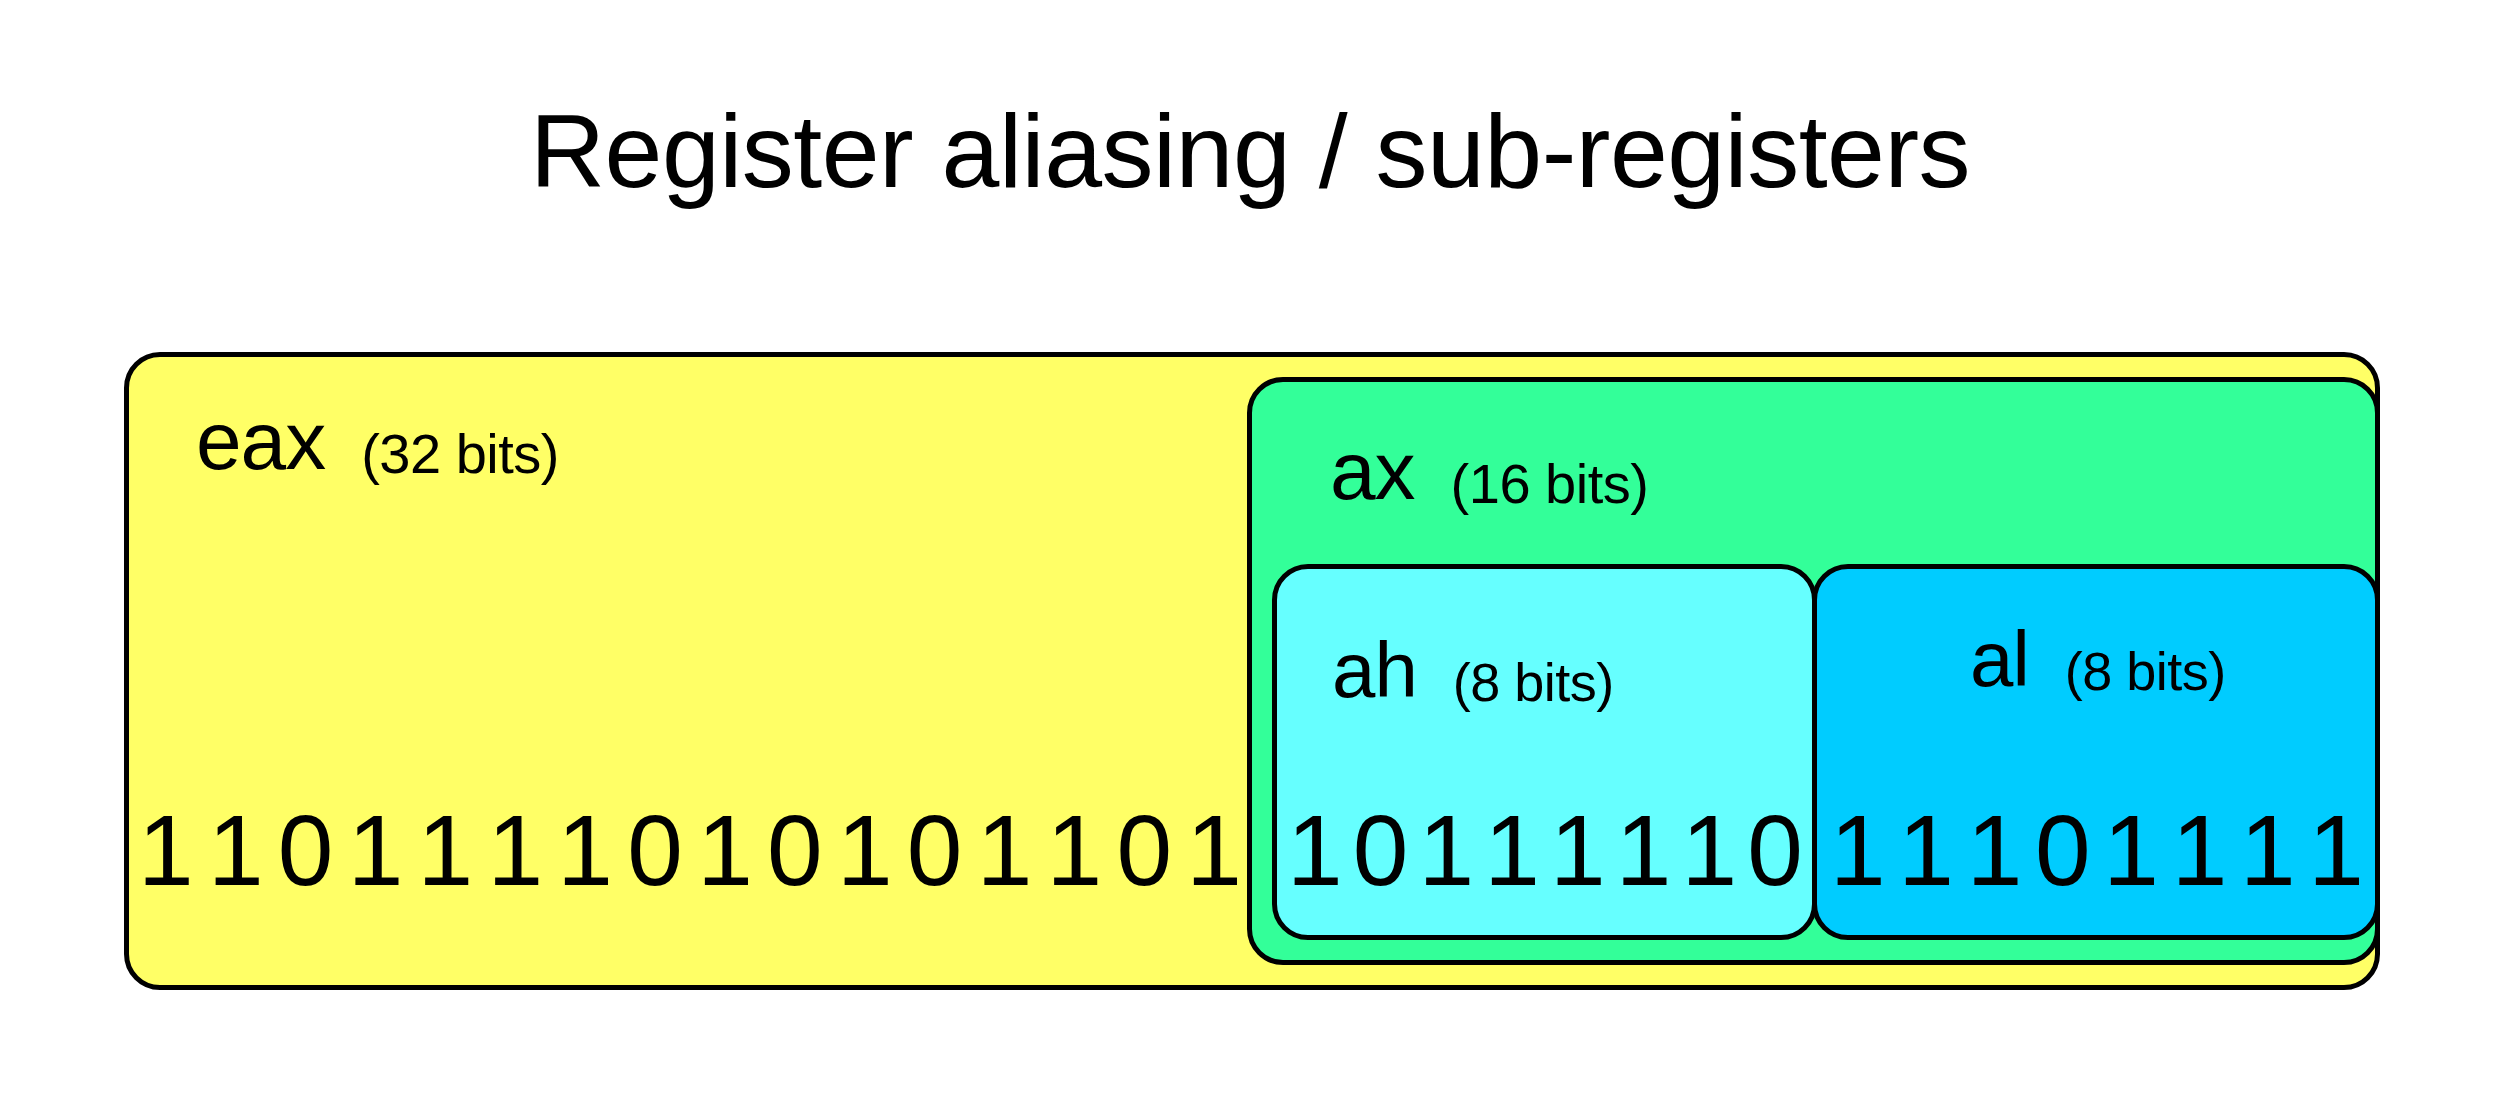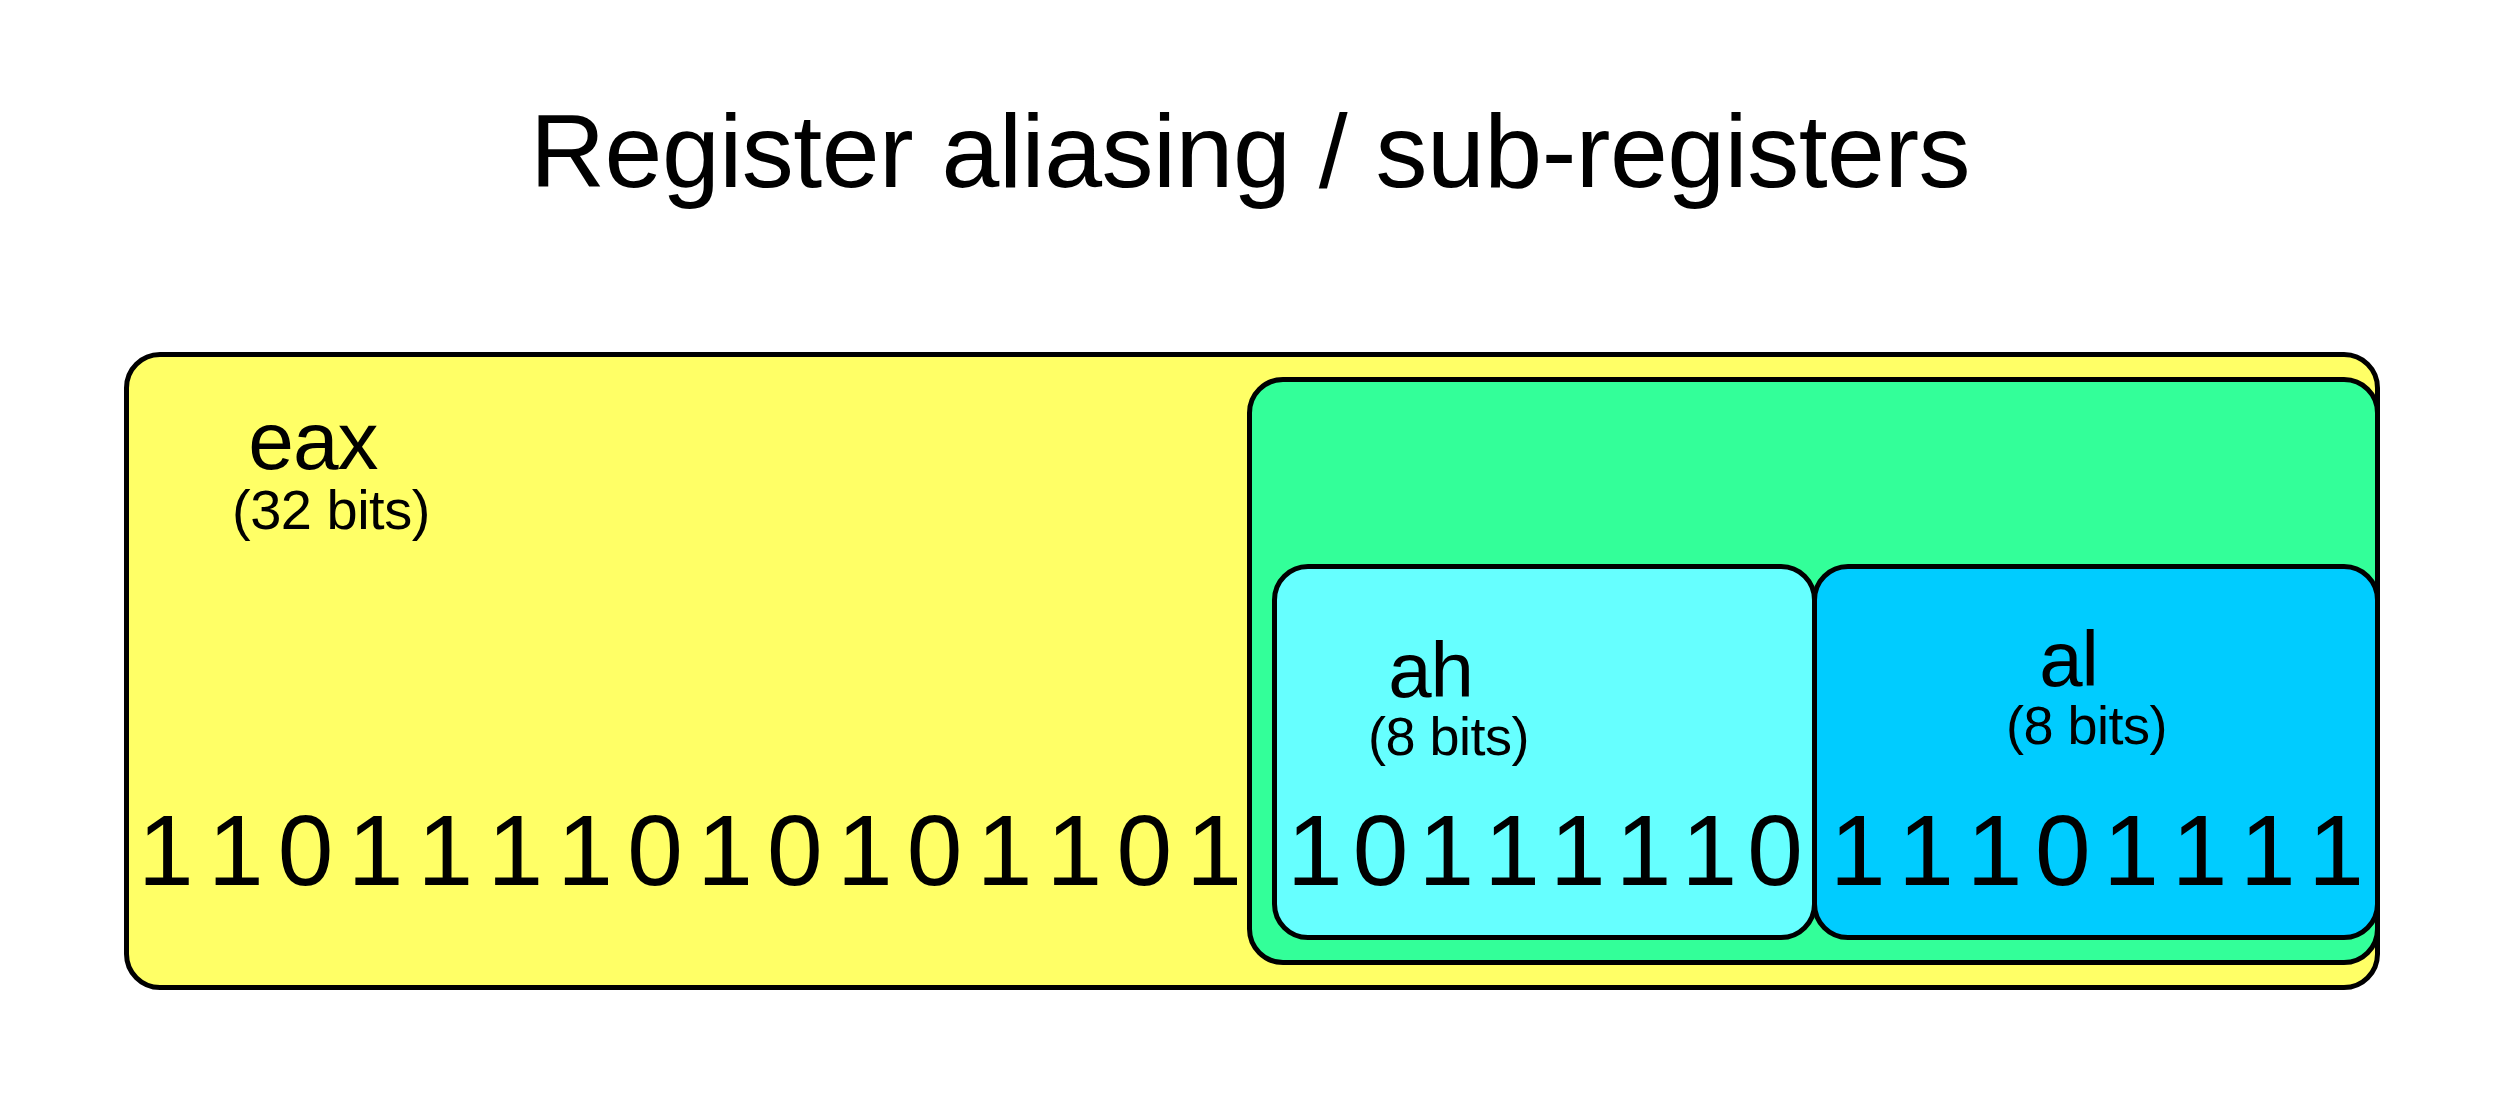--- a/index.html
+++ b/index.html
@@ -85,23 +85,22 @@
     border-radius: 36px;
     background: #00CCFF;
     z-index: 3;
   }
 
   
   .reg-label {
     position: absolute;
     white-space: nowrap;
     display: flex;
-    align-items: center;
+    align-items: flex-end;
     z-index: 6;
-    flex-direction: column;
   }
   .reg-label .reg-name {
     font-size: 82px;
     line-height: 82px;
     font-weight: 400;
     letter-spacing: -1px;
   }
   .reg-label .reg-bits {
     font-size: 56px;
     line-height: 56px;
@@ -166,20 +165,24 @@
 
   <div class="reg-box box-ah"></div>
 
   <div class="reg-box box-al"></div>
 
   <div class="reg-label label-eax">
     <span class="reg-name">eax</span>
     <span class="reg-bits">(32 bits)</span>
   </div>
 
+  <div class="reg-label label-ax">
+    <span class="reg-name">ax</span>
+    <span class="reg-bits">(16 bits)</span>
+  </div>
 
   <div class="reg-label label-ah">
     <span class="reg-name">ah</span>
     <span class="reg-bits">(8 bits)</span>
   </div>
 
   <div class="reg-label label-al">
     <span class="reg-name">al</span>
     <span class="reg-bits">(8 bits)</span>
   </div>

